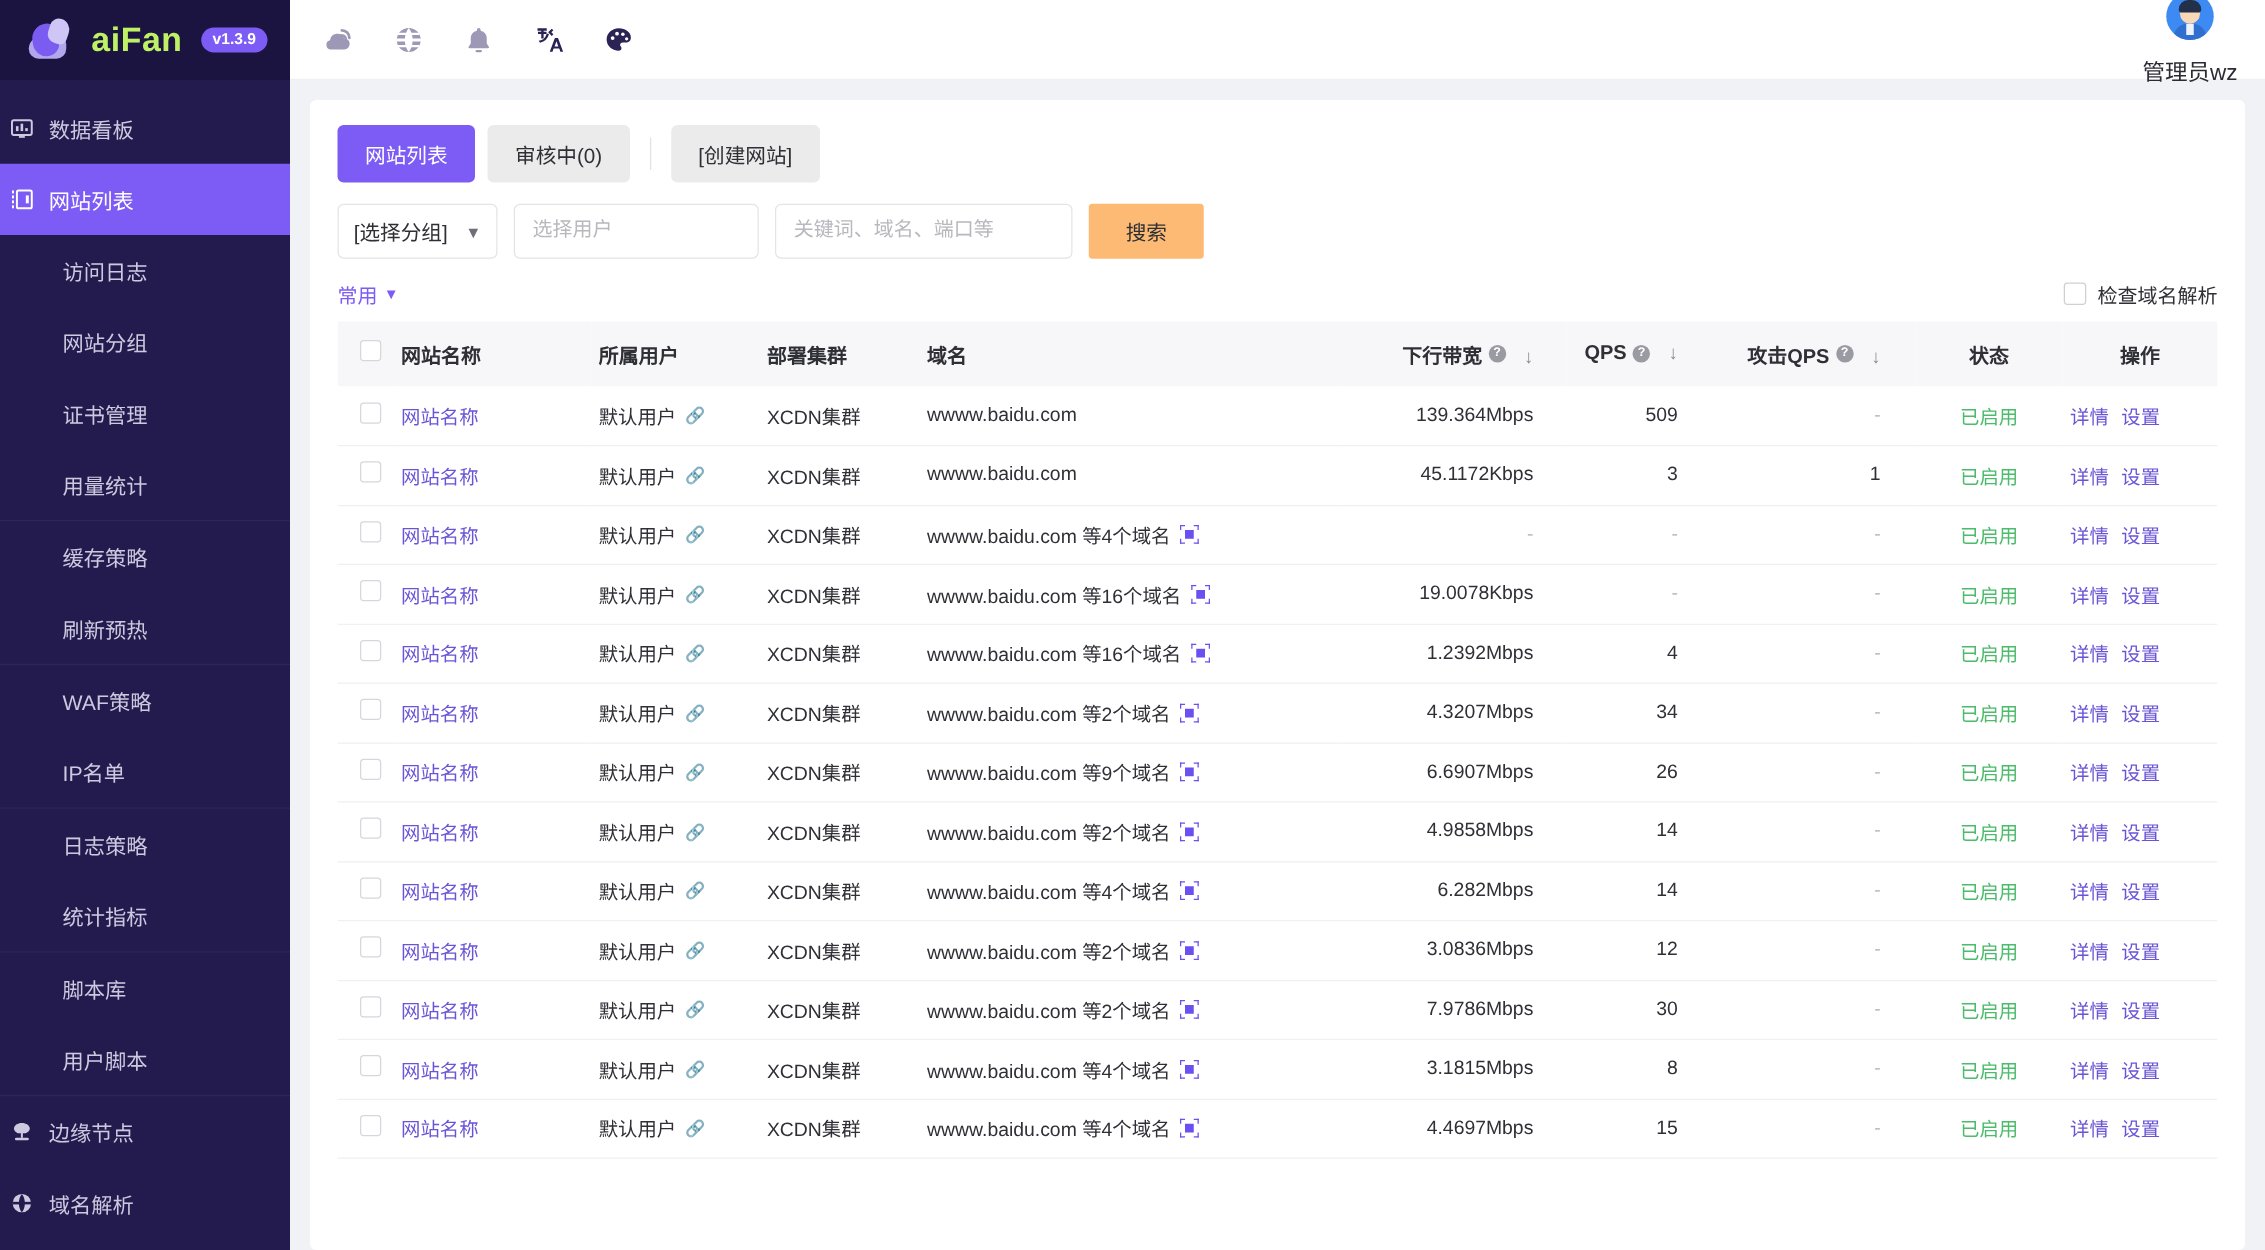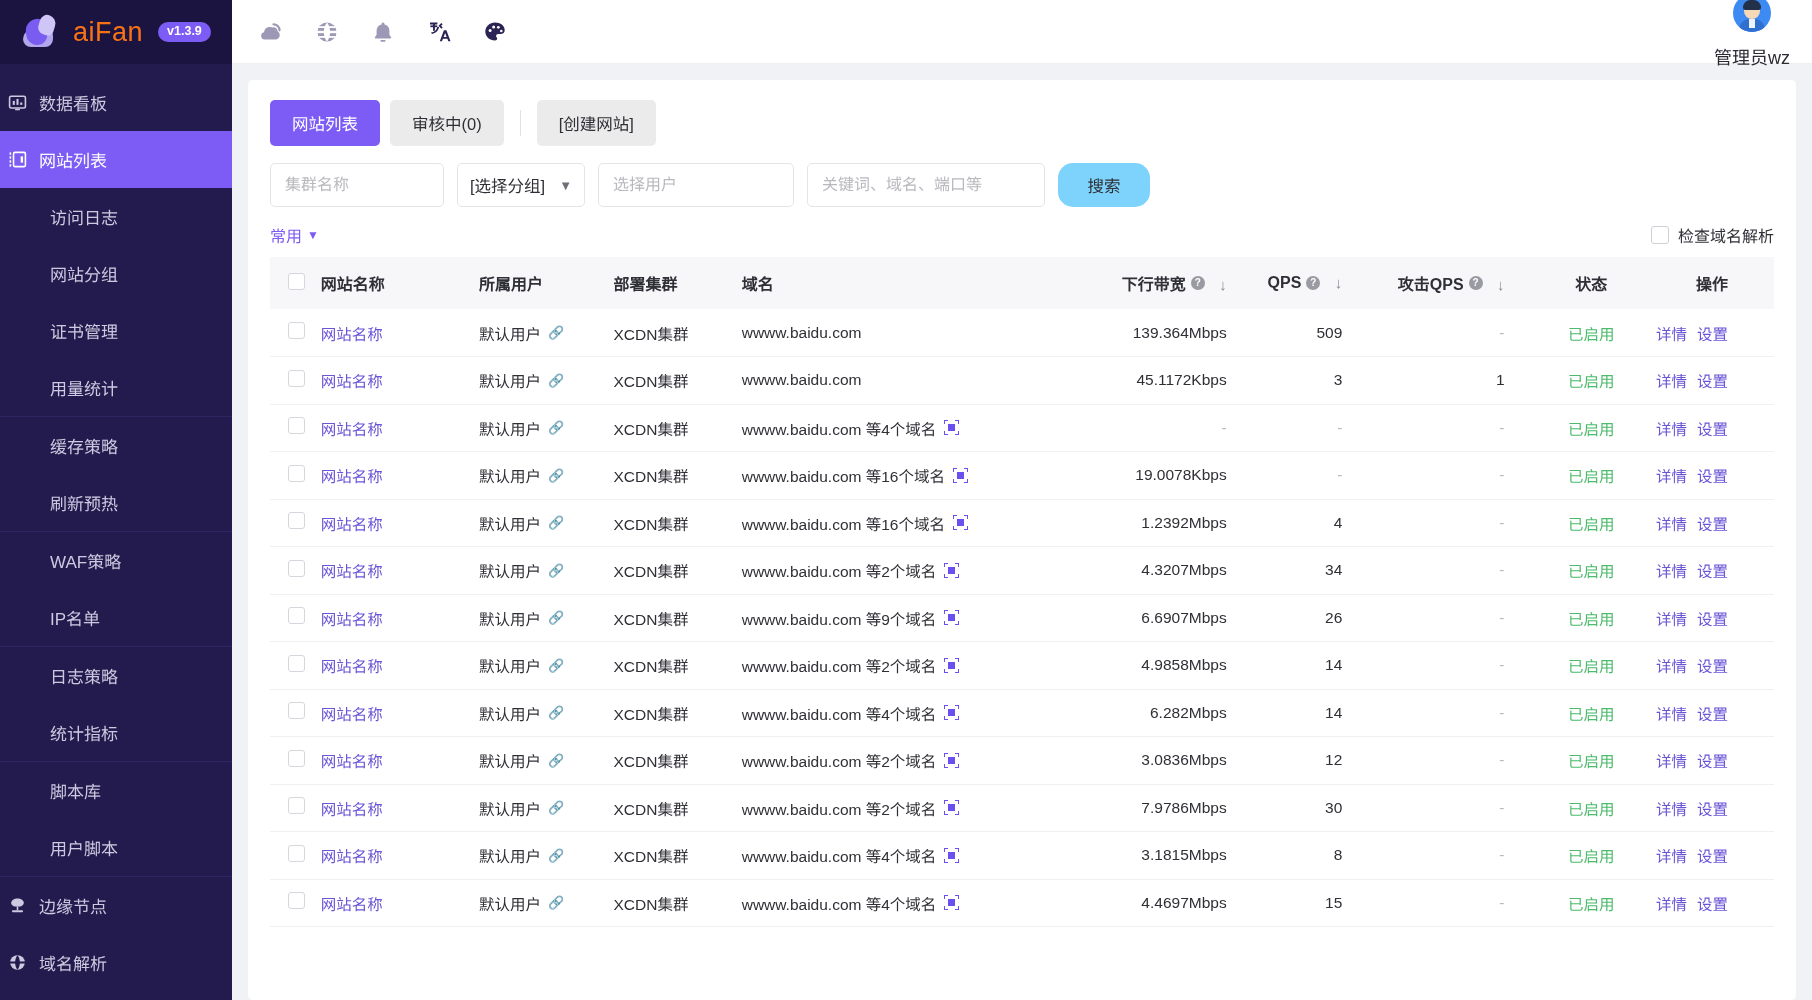--- a/index.html
+++ b/index.html
@@ -34,21 +34,21 @@
     position: absolute; left: 4px; top: 6px; width: 21px; height: 26px;
     background: #7a5cf0; border-radius: 13px 10px 11px 12px;
     transform: rotate(-8deg);
   }
   .brand-logo .blob-front {
     position: absolute; left: 17px; top: 2px; width: 16px; height: 20px;
     background: #cfc6f7; border-radius: 9px 11px 7px 9px;
     transform: rotate(18deg);
   }
   .brand-name {
-    color: #f97316; font-size: 27px; font-weight: 400; letter-spacing: .5px;
+    color: #bef264; font-size: 27px; font-weight: 700; letter-spacing: .5px;
   }
   .brand-version {
     background: #7c5cf5; color: #fff; font-size: 12.5px; font-weight: 700;
     border-radius: 11px; padding: 3px 9px 4px; line-height: 1;
     margin-left: 4px;
   }
 
   .nav { flex: 1 1 auto; overflow: hidden; padding-top: 10px; }
   .nav-item {
     height: 57px; display: flex; align-items: center;
@@ -123,22 +123,22 @@
   .field.cluster { width: 174px; }
   .field.user { width: 196px; }
   .field.keyword { width: 238px; }
   .select-field {
     height: 44px; width: 128px; border: 1px solid #e4e4e8; border-radius: 5px;
     background: #fff; display: flex; align-items: center; justify-content: space-between;
     padding: 0 12px; font-size: 16.5px; color: #2f2f36; cursor: pointer;
   }
   .select-field .chev { color: #6f6f78; font-size: 13px; margin-left: 6px; }
   .search-btn {
-    height: 44px; min-width: 92px; border: none; border-radius: 15px;
-    background: #7dd3fc; color: #2f2f36; font-size: 16.5px; cursor: pointer;
+    height: 44px; min-width: 92px; border: none; border-radius: 3px;
+    background: #fdba74; color: #2f2f36; font-size: 16.5px; cursor: pointer;
     font-family: inherit;
   }
 
   
   .meta-row {
     display: flex; align-items: center; justify-content: space-between;
     margin-top: 16px; padding-bottom: 10px;
   }
   .common-link {
     color: #7c5cf5; font-size: 16px; cursor: pointer;
@@ -379,21 +379,20 @@
       <div class="panel">
 
         <div class="tabs" id="tabs">
             <button class="tab active">网站列表</button>
             <button class="tab">审核中(0)</button>
             <span class="tab-sep"></span>
             <button class="tab">[创建网站]</button>
           </div>
 
         <div class="filters">
-          <input class="field cluster" placeholder="集群名称" style="">
           <div class="select-field">
             <span>[选择分组]</span>
             <span class="chev">▼</span>
           </div>
           <input class="field user" placeholder="选择用户" style="">
           <input class="field keyword" placeholder="关键词、域名、端口等" style="">
           <button class="search-btn">搜索</button>
         </div>
 
         <div class="meta-row">

